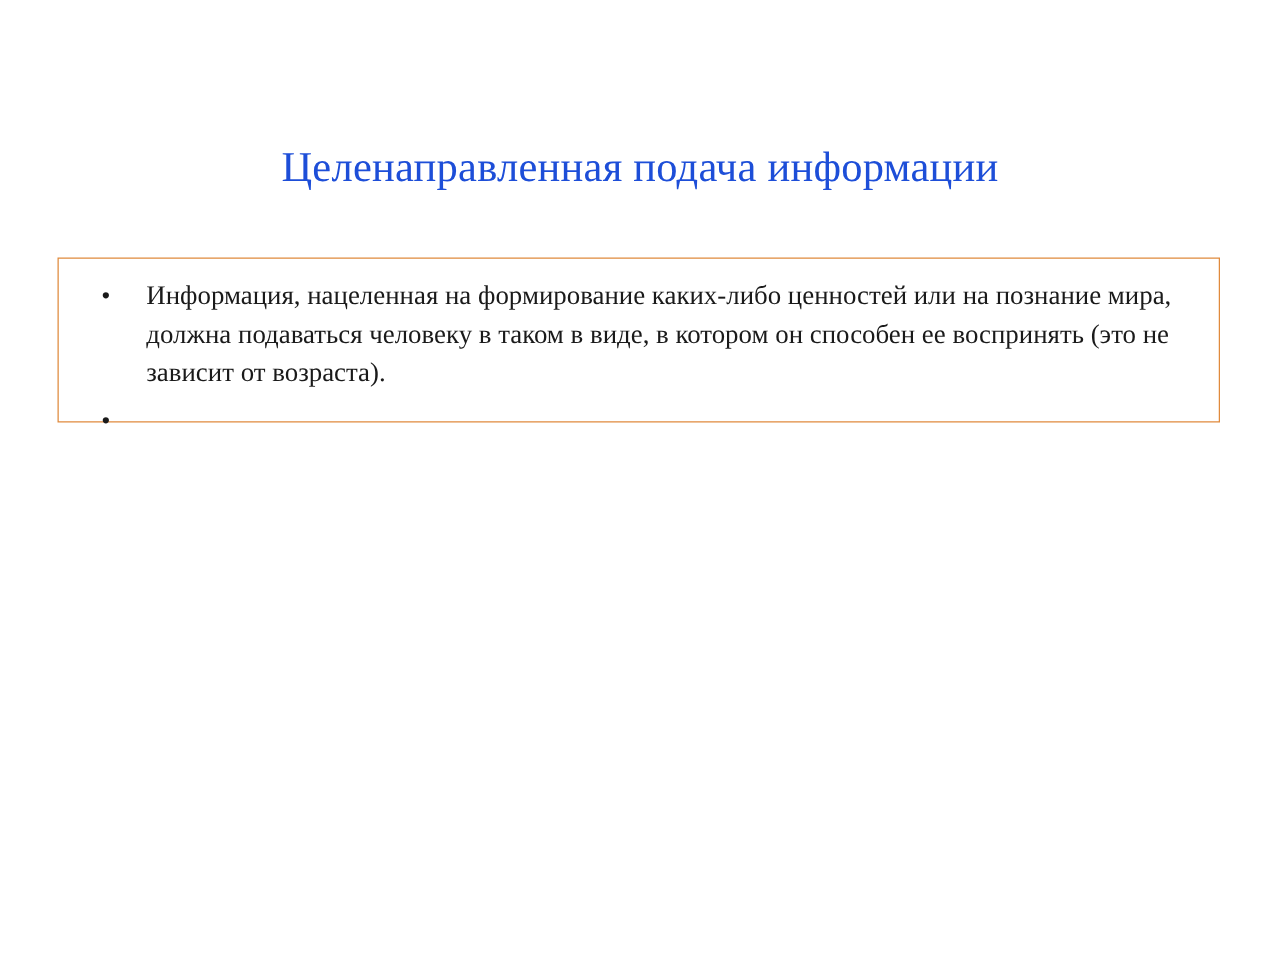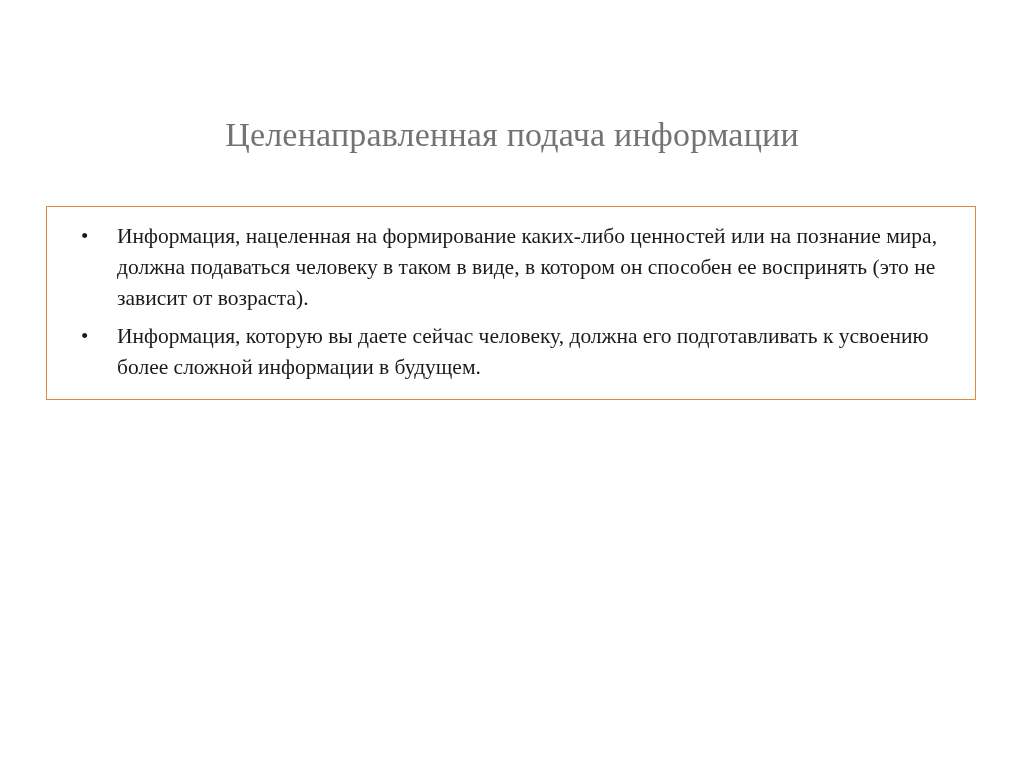--- a/index.html
+++ b/index.html
@@ -22,21 +22,21 @@
   }
   .slide-title {
     position: absolute;
     left: 60px;
     top: 92px;
     width: 904px;
     text-align: center;
     font-family: "Liberation Serif", serif;
     font-size: 34px;
     line-height: 1.2;
-    color: #737373;
+    color: #1d4ed8;
     font-weight: normal;
     letter-spacing: 0.2px;
   }
   .content-box {
     position: absolute;
     left: 46px;
     top: 206px;
     width: 930px;
     box-sizing: border-box;
     border: 1px solid #e08a3c;
@@ -78,18 +78,17 @@
   <h1 class="slide-title">Целенаправленная подача информации</h1>
 
   <div class="content-box">
     <ul class="bullets">
       <li>
         <span class="bullet-dot">•</span>
         <span>Информация, нацеленная на формирование каких-либо ценностей или на познание мира, должна подаваться человеку в таком в виде, в котором он способен ее воспринять (это не зависит от возраста).</span>
       </li>
       <li>
         <span class="bullet-dot">•</span>
-        <span>Информация, которую вы даете сейчас человеку, должна его подготавливать к усвоению более сложной информации в будущем.</span>
       </li>
     </ul>
   </div>
 
 </div>
 
 </body></html>

